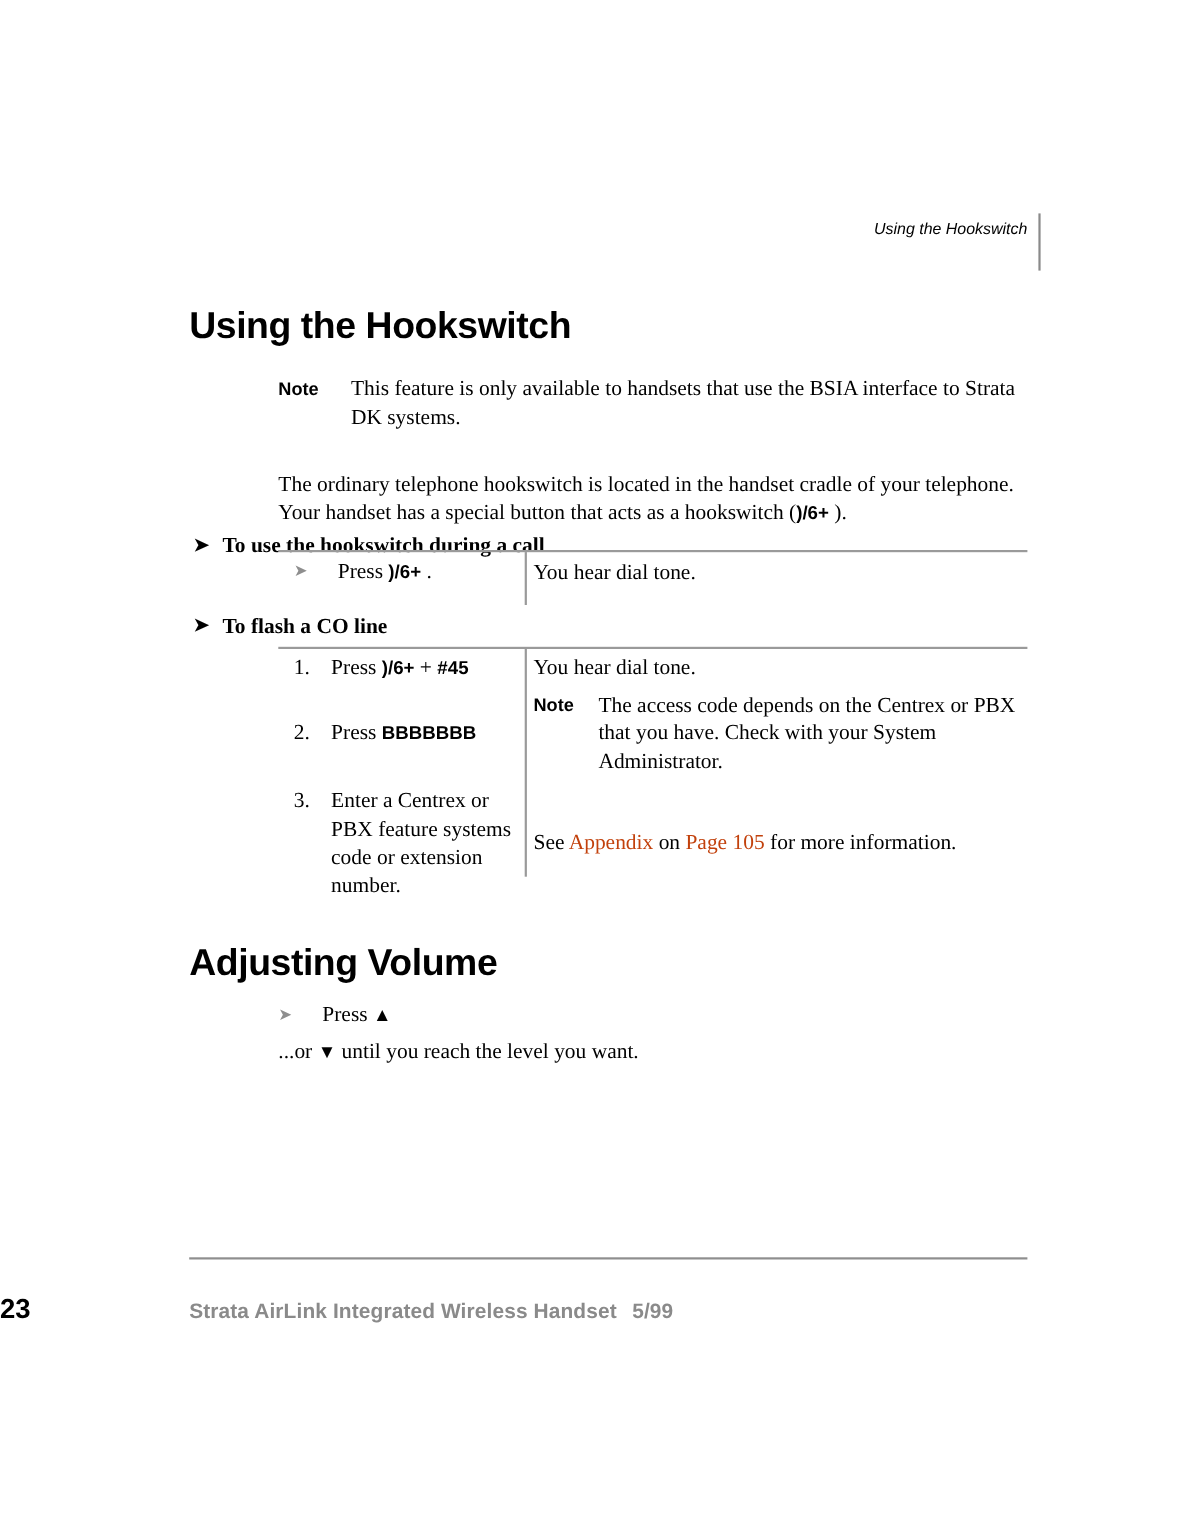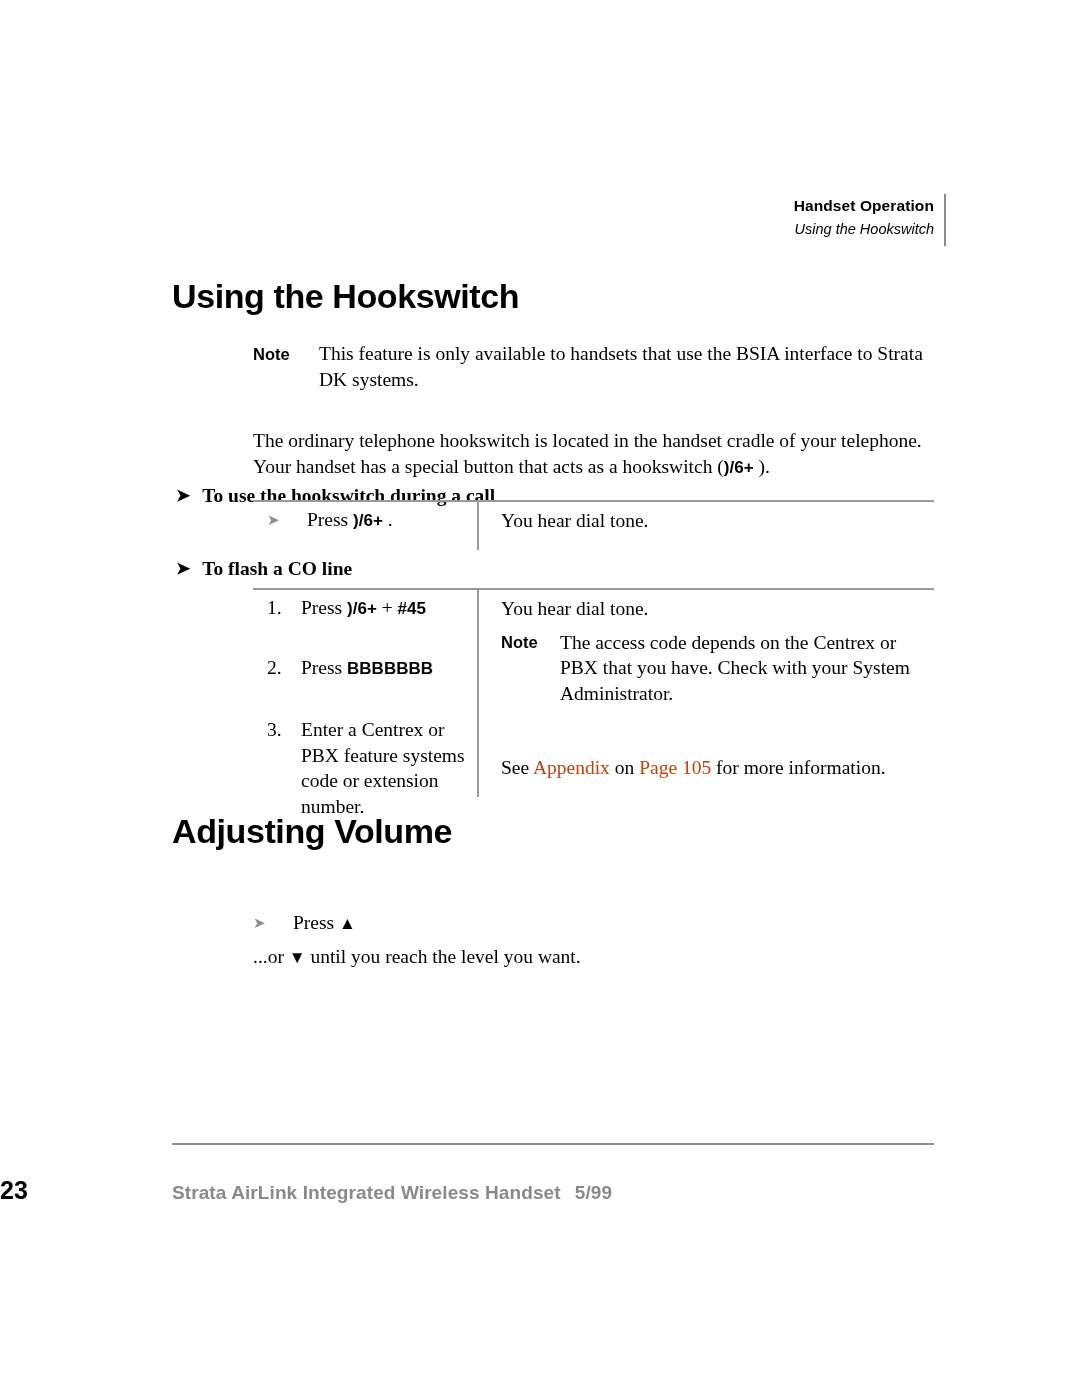--- a/index.html
+++ b/index.html
@@ -57,21 +57,21 @@
     margin: 0;
     left: 172px;
     font-family: "Liberation Sans", "DejaVu Sans", sans-serif;
     font-weight: bold;
     font-size: 34px;
     letter-spacing: -0.4px;
     line-height: 38px;
     color: #000;
   }
   #title-hookswitch { top: 277px; }
-  #title-volume { top: 812px; }
+  #title-volume { top: 856px; }
 
   
   .body {
     position: absolute;
     font-family: "Liberation Serif", "DejaVu Serif", serif;
     font-size: 19.5px;
     line-height: 25.5px;
   }
 
   
@@ -148,21 +148,21 @@
     width: 224px;
     box-sizing: border-box;
     padding-left: 14px;
     padding-right: 10px;
     font-size: 19.5px;
     line-height: 25.5px;
   }
   .scell-right {
     width: 457px;
     box-sizing: border-box;
-    padding-left: 24px;
+    padding-left: 8px;
     padding-right: 4px;
     font-size: 19.5px;
     line-height: 25.5px;
   }
   .marker {
     display: inline-block;
     width: 40px;
   }
   .marker-num {
     display: inline-block;
@@ -251,21 +251,20 @@
     font-weight: bold;
     color: #000;
   }
 </style>
 </head>
 <body>
 
 <div class="page">
 
   <div class="runhead">
-    <div class="runhead-title">Handset Operation</div>
     <div class="runhead-sub">Using the Hookswitch</div>
   </div>
   <div class="runhead-rule"></div>
 
   <h1 class="chapter" id="title-hookswitch">Using the Hookswitch</h1>
 
   <div class="note-block" style="top:341px;">
     <span class="note-label">Note</span>
     <span class="note-text">This feature is only available to handsets that use the BSIA interface to Strata DK systems.</span>
   </div>

